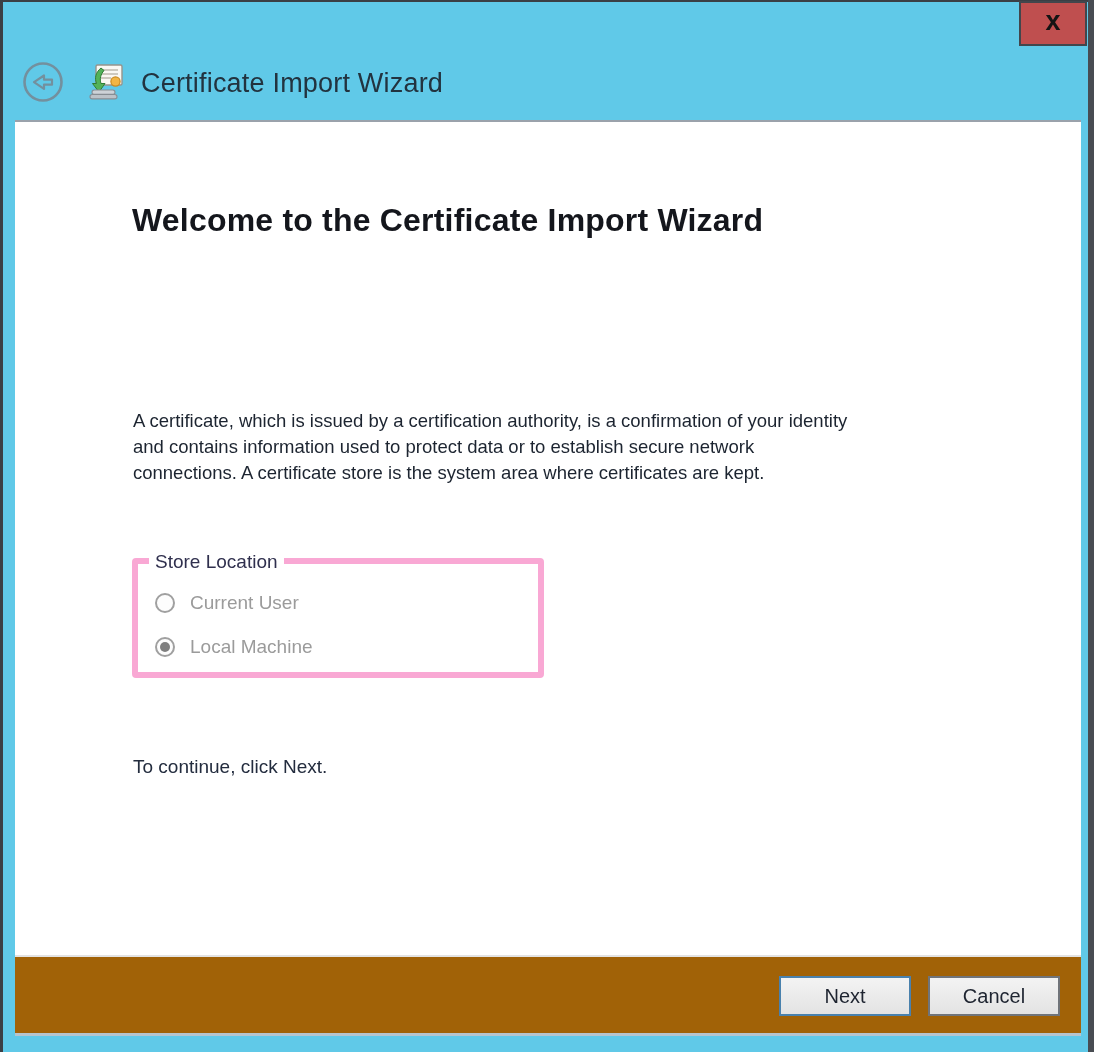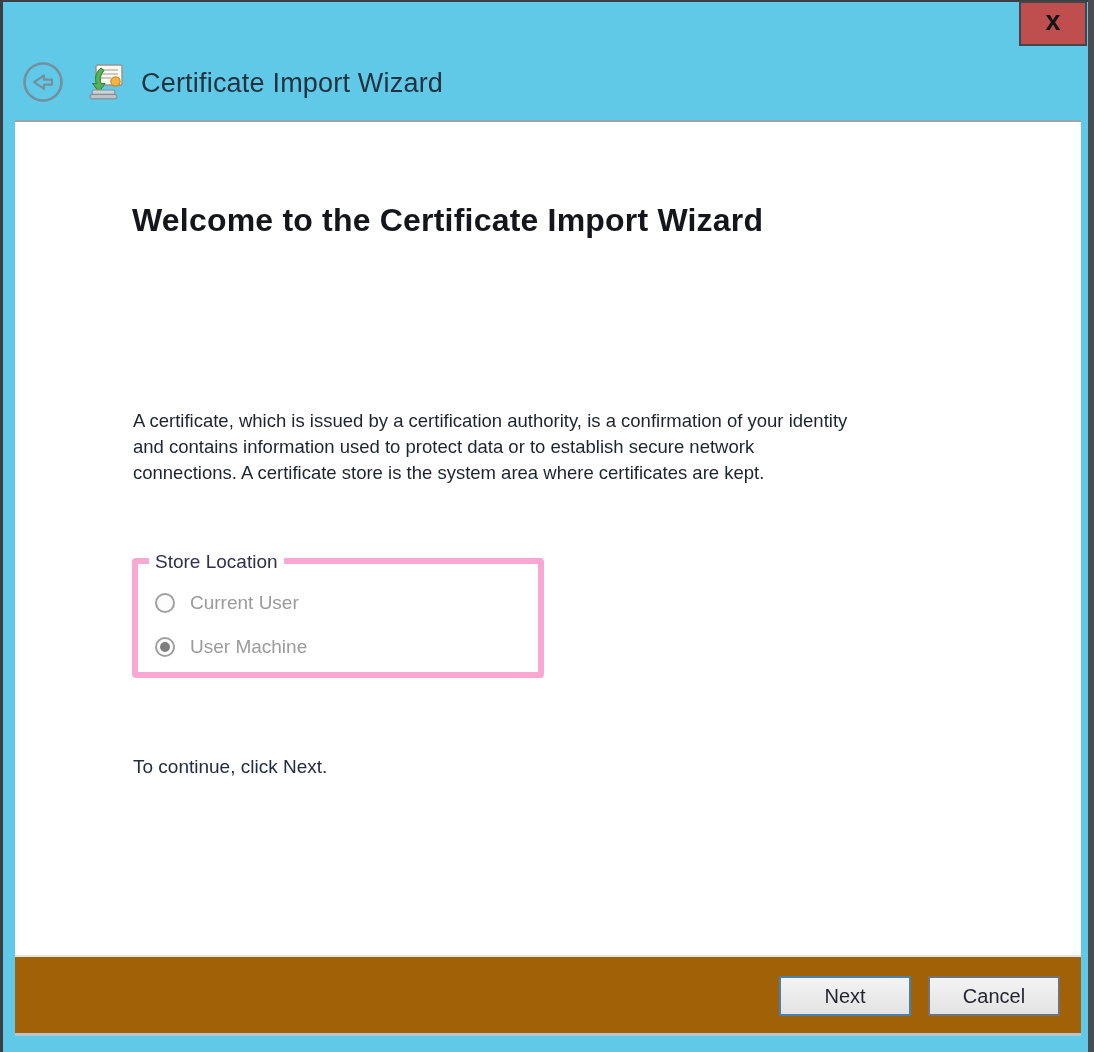--- a/index.html
+++ b/index.html
@@ -136,21 +136,21 @@
     <div class="groupbox">
       <div class="groupbox-label">Store Location</div>
 
       <div class="radio-row row1">
         <div class="radio-circle"></div>
         <div class="radio-label">Current User</div>
       </div>
 
       <div class="radio-row row2">
         <div class="radio-circle selected"></div>
-        <div class="radio-label">User Machine</div>
+        <div class="radio-label">Local Machine</div>
       </div>
     </div>
 
     <div class="continue-hint">To continue, click Next.</div>
   </div>
 
   <div class="footer">
     <div class="btn btn-next">Next</div>
     <div class="btn btn-cancel">Cancel</div>
   </div>

